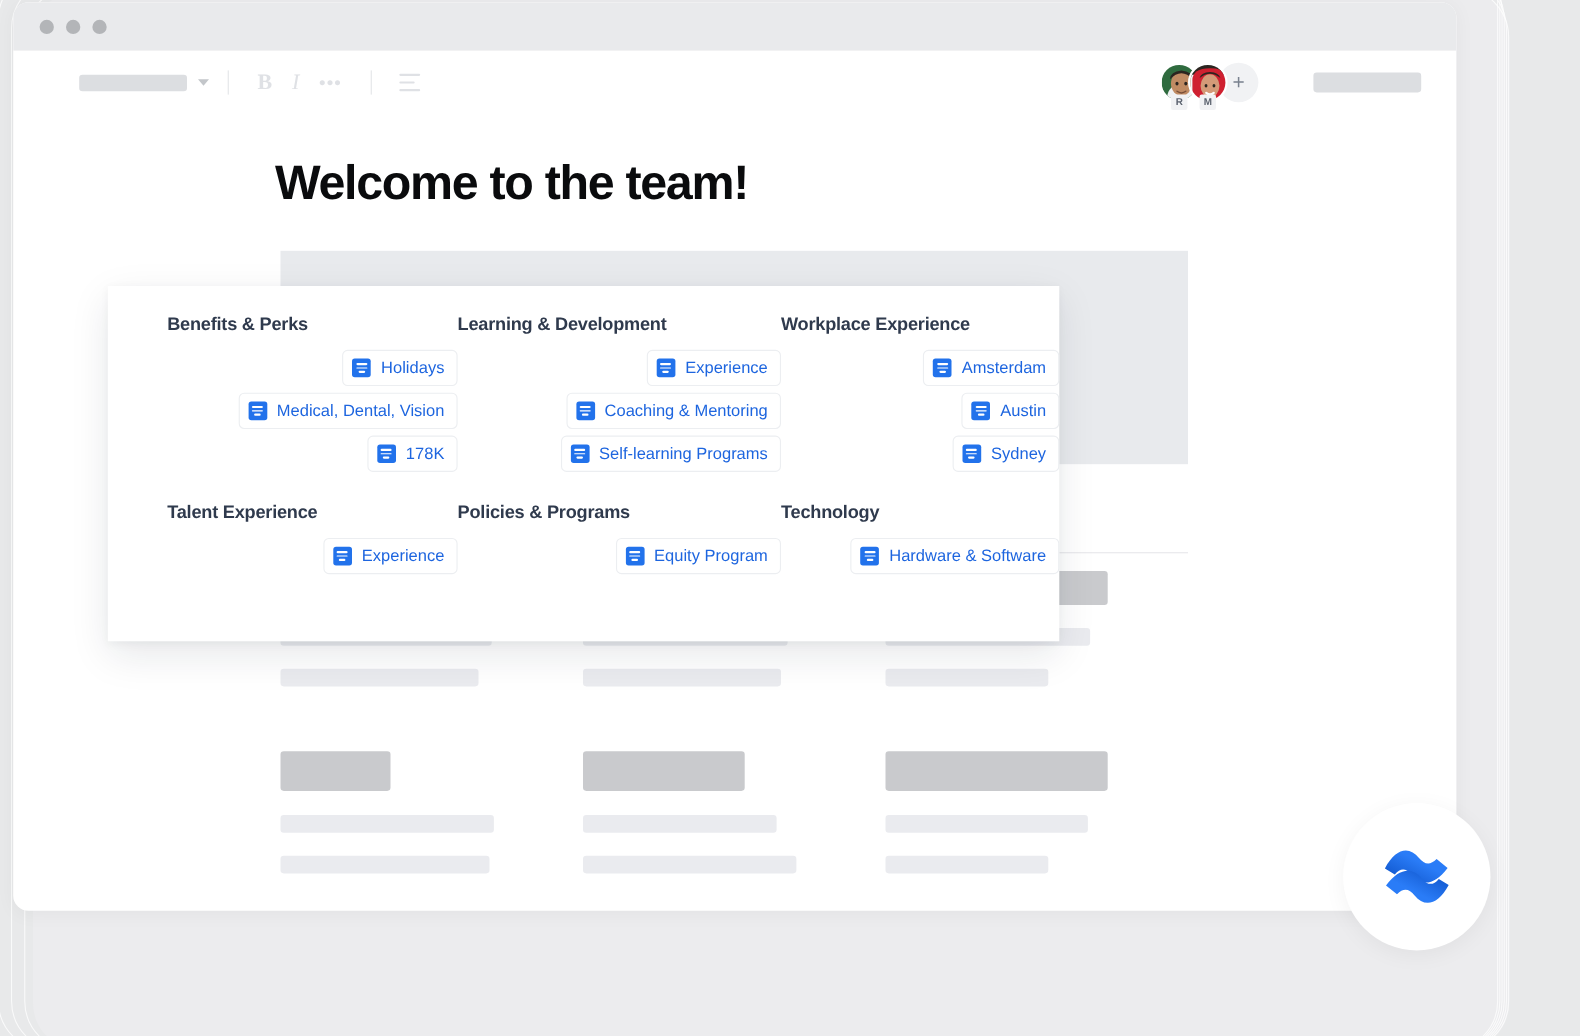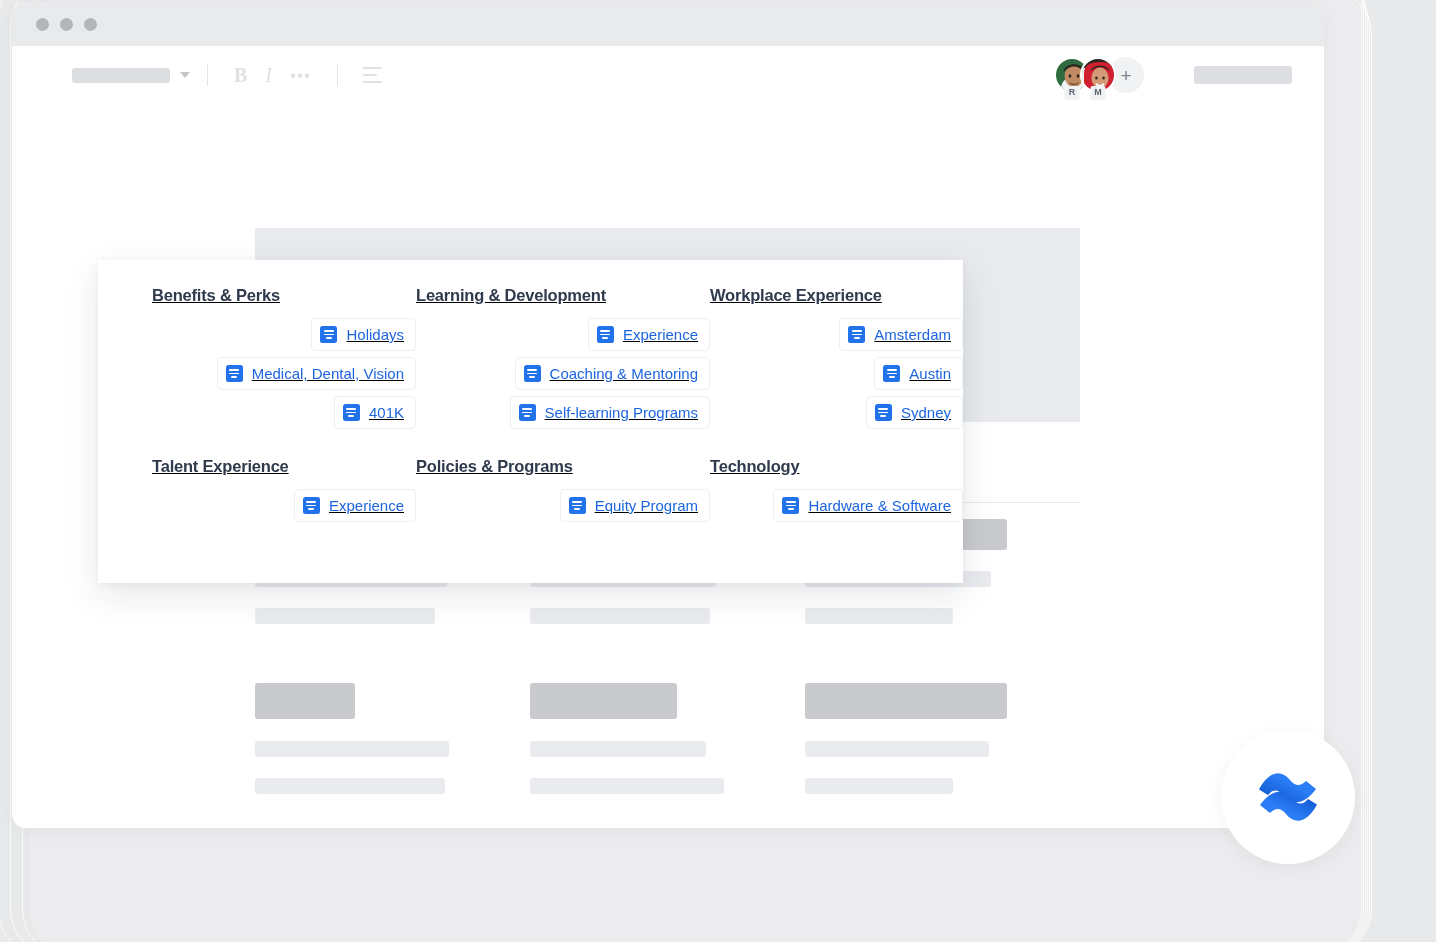--- a/index.html
+++ b/index.html
@@ -224,21 +224,20 @@
     width: 865px;
     height: 323px;
     background: #ffffff;
     box-shadow: 0 12px 34px rgba(22,30,48,0.10), 0 2px 8px rgba(22,30,48,0.05);
   }
   .card-grid {
     display: grid;
     grid-template-columns: 264px 294px auto;
     padding: 26px 0 0 54px;
     row-gap: 28px;
-    text-decoration: underline;
   }
   .sect-title {
     font-size: 16.5px;
     font-weight: 700;
     color: #2f3a4d;
     letter-spacing: -0.2px;
     margin-bottom: 13px;
   }
   .chips { display: flex; flex-direction: column; align-items: flex-end; gap: 6px; }
   .chip {
@@ -364,20 +363,21 @@
           </div>
           <span class="badge">M</span>
         </div>
 
         <div class="add-btn">+</div>
       </div>
 
       <div class="share-pill"></div>
     </div>
 
+    <h1 class="page-title">Welcome to the team!</h1>
 
     <div class="hero-panel"></div>
 
     <div class="skeleton">
       <div class="rule"></div>
       <div class="sk-row">
         <div class="sk-col">
           <div class="bar dark" style="width:202px"></div>
           <div class="bar light" style="width:192px"></div>
           <div class="bar light" style="width:180px"></div>
@@ -435,21 +435,21 @@
                 <i></i>
               </span>
             <span>Medical, Dental, Vision</span>
           </a>
           <a class="chip">
             <span class="doc-icon">
                 <i></i>
                 <i></i>
                 <i></i>
               </span>
-            <span>401K</span>
+            <span>178K</span>
           </a>
         </div>
       </div>
 
       <div>
         <div class="sect-title">Learning &amp; Development</div>
         <div class="chips">
           <a class="chip">
             <span class="doc-icon">
                 <i></i>

